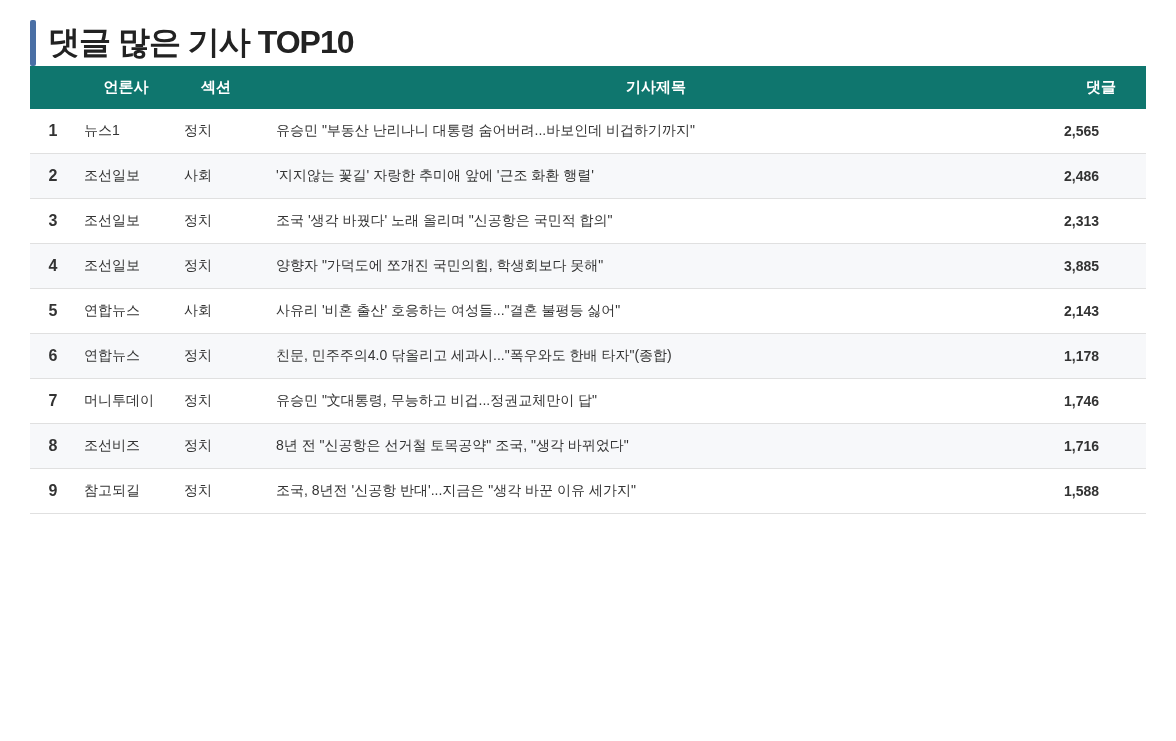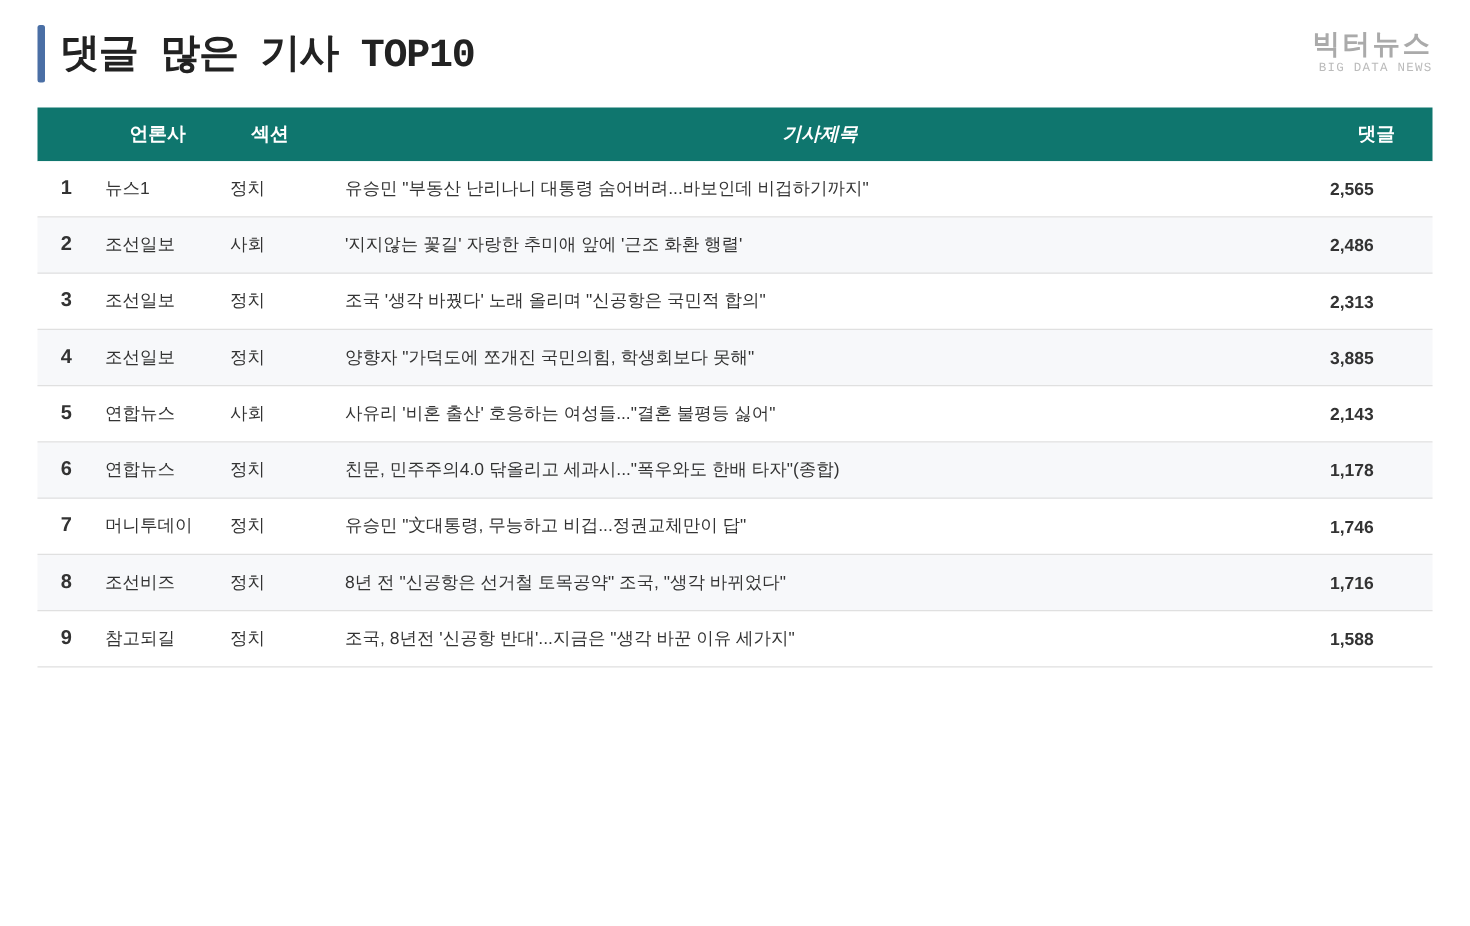--- a/index.html
+++ b/index.html
@@ -5,24 +5,22 @@
     * { box-sizing: border-box; margin: 0; padding: 0; }
     body {
       font-family: 'Malgun Gothic', '맑은 고딕', AppleGothic, sans-serif;
       background: #fff;
       padding: 20px 30px;
       width: 1176px;
       min-height: 741px;
     }
     .header-area {
       display: flex;
-      align-items: flex-start;
+      align-items: flex-end;
       justify-content: space-between;
-      margin-bottom: 20px;
-      font-family: Liberation Mono, monospace;
     }
     .title-section {
       display: flex;
       align-items: center;
       gap: 12px;
     }
     .title-bar {
       width: 6px;
       height: 46px;
       background: #4a6fa5;
@@ -68,21 +66,20 @@
       background: #0f766e;
       color: #fff;
       font-size: 15px;
       font-weight: 600;
       padding: 12px 8px;
       text-align: center;
       border: none;
     }
     thead tr th.col-title {
       text-align: center;
-      font-style: italic;
     }
     tbody tr {
       border-bottom: 1px solid #e0e0e0;
     }
     tbody tr:nth-child(odd) {
       background: #fff;
     }
     tbody tr:nth-child(even) {
       background: #f7f8fa;
     }
@@ -112,24 +109,20 @@
       text-align: left;
     }
   </style>
 </head>
 <body>
 
 <div class="header-area">
   <div class="title-section">
     <div class="title-bar"></div>
     <h1 class="main-title">댓글 많은 기사 TOP10</h1>
-  </div>
-  <div class="logo-area">
-    <span class="logo-text">빅터뉴스</span>
-    <span class="logo-sub">BIG DATA NEWS</span>
   </div>
 </div>
 
 <div class="table-wrapper">
   <table>
     <colgroup>
       <col class="col-rank">
       <col class="col-press">
       <col class="col-section">
       <col class="col-title">

